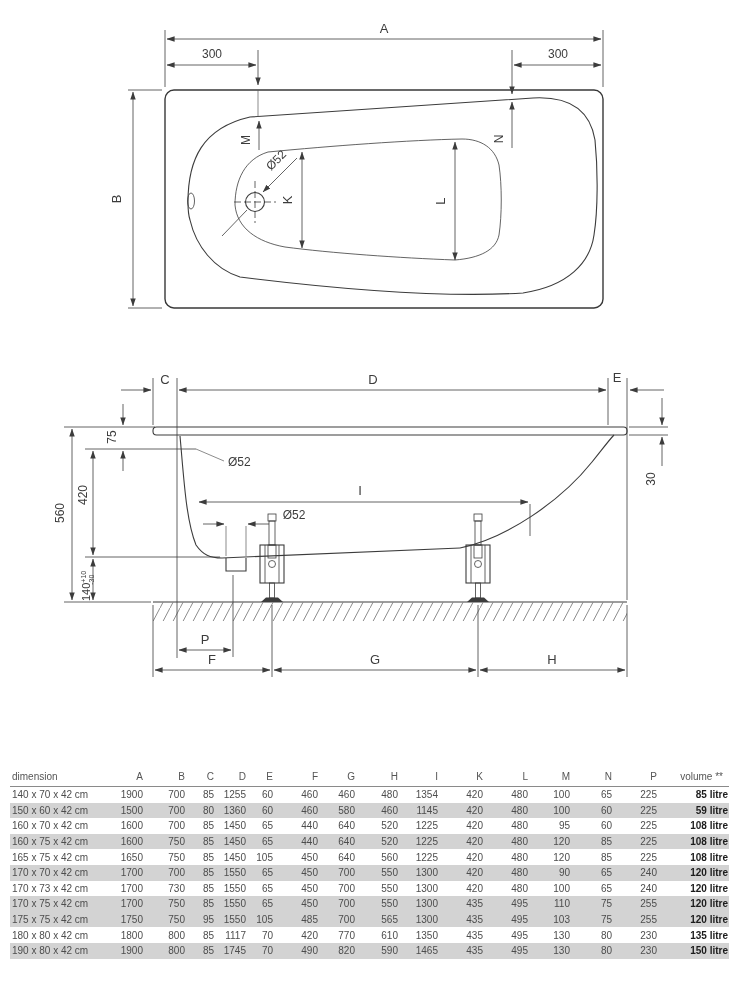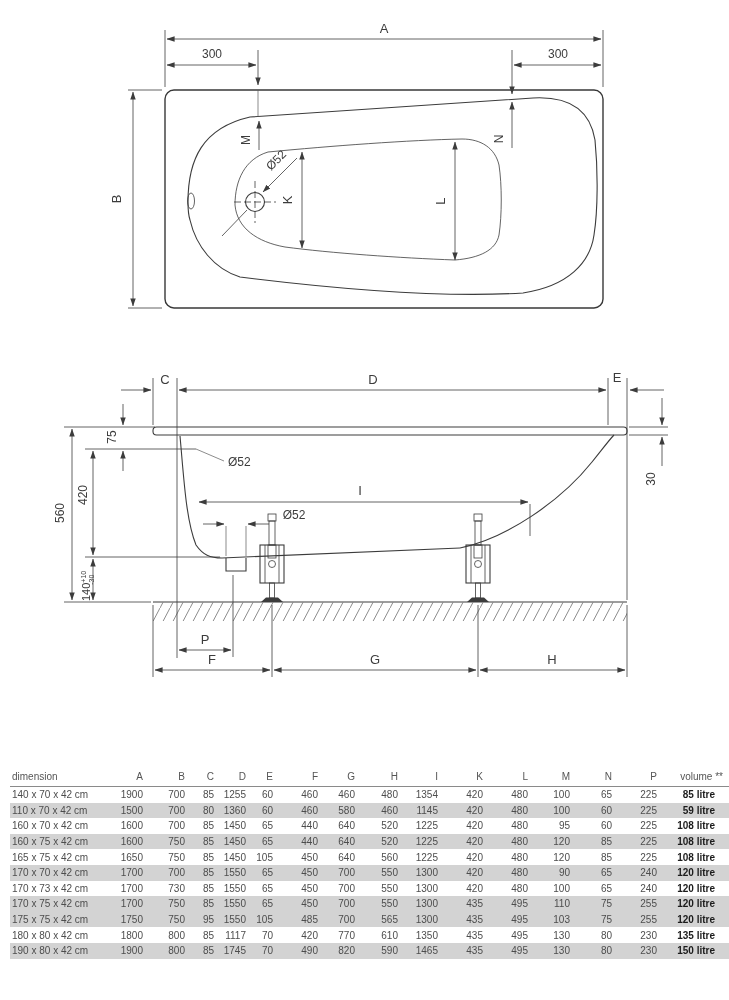--- a/index.html
+++ b/index.html
@@ -13,21 +13,21 @@
   .thin{stroke:#5a5a5a;stroke-width:0.7;fill:none;}
   .med{stroke:#3c3c3c;stroke-width:1.1;fill:none;}
   .bold{stroke:#383838;stroke-width:1.4;fill:none;}
   .dash{stroke:#3c3c3c;stroke-width:0.8;fill:none;stroke-dasharray:7 3;}
   .spec-table{position:absolute;top:766px;left:10px;width:719px;}
   table{border-collapse:collapse;table-layout:fixed;width:719px;font-size:10px;color:#4d4d4d;}
   th,td{padding:0 0 0 0;height:15.6px;text-align:right;font-weight:normal;white-space:nowrap;
         overflow:hidden;vertical-align:middle;}
   th{height:20px;color:#555;}
   th.dim,td.dim{text-align:left;padding-left:2px;}
-  td.vol{font-weight:bold;color:#1c1c1c;padding-right:14px;text-align:right;}
+  td.vol{font-weight:bold;color:#1c1c1c;padding-right:1px;text-align:right;}
   th.vol{padding-right:6px;}
   thead tr{border-bottom:1px solid #8a8a8a;}
   tbody tr.shaded{background:#d3d3d3;}
 </style>
 </head>
 <body>
 
 <div class="page">
 
 <svg width="729" height="760" viewBox="0 0 729 760">
@@ -264,21 +264,21 @@
           <td>480</td>
           <td>1354</td>
           <td>420</td>
           <td>480</td>
           <td>100</td>
           <td>65</td>
           <td>225</td>
           <td class="vol">85 litre</td>
         </tr>
           <tr class="shaded">
-          <td class="dim">110 x 70 x 42 cm</td>
+          <td class="dim">150 x 60 x 42 cm</td>
           <td>1500</td>
           <td>700</td>
           <td>80</td>
           <td>1360</td>
           <td>60</td>
           <td>460</td>
           <td>580</td>
           <td>460</td>
           <td>1145</td>
           <td>420</td>

